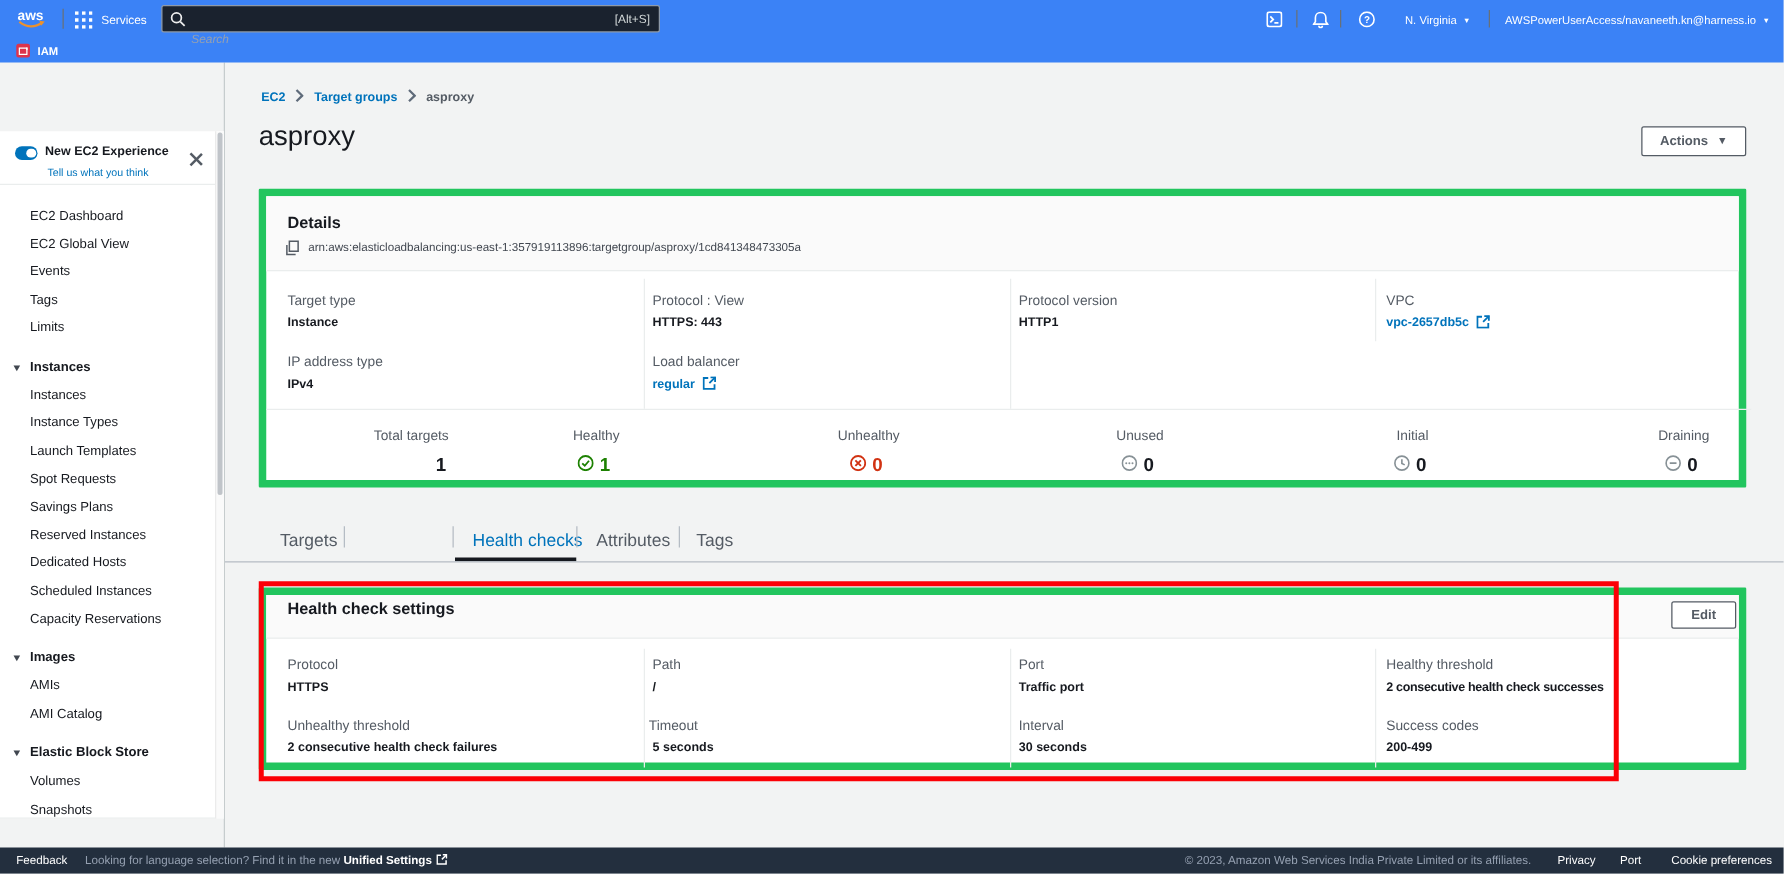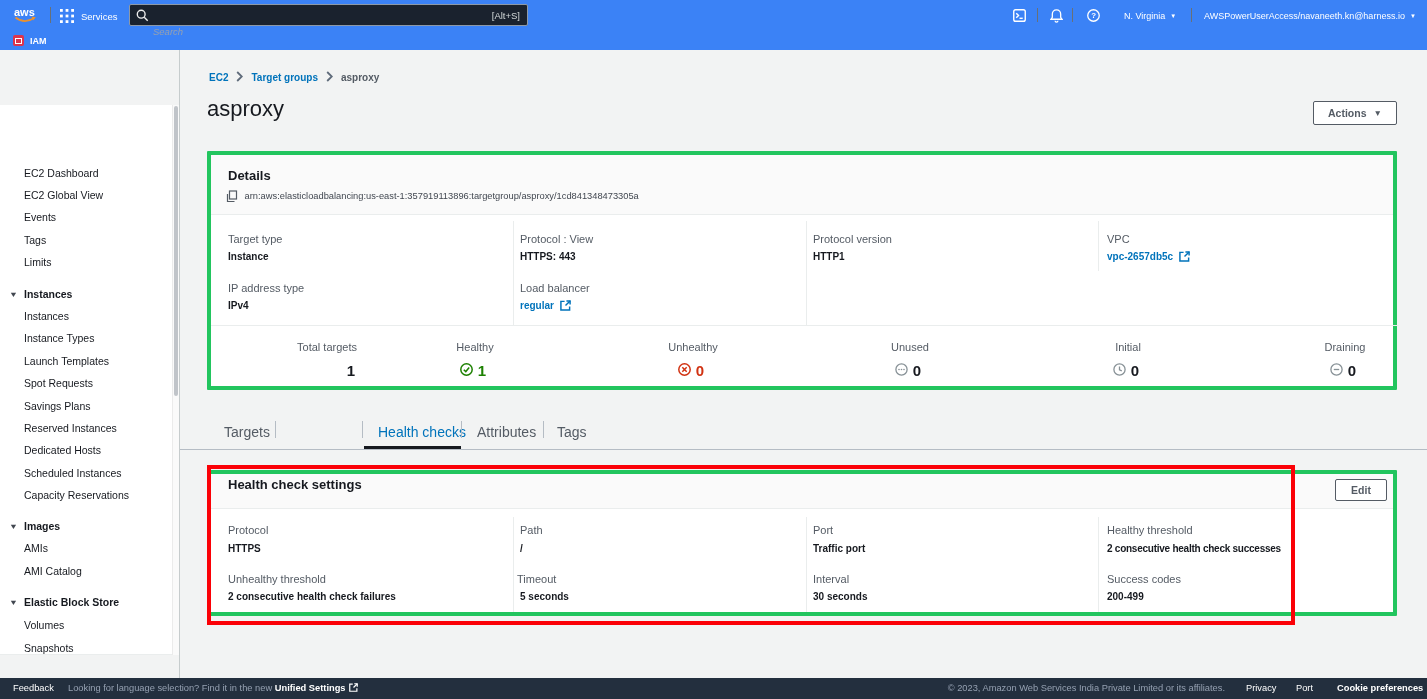--- a/index.html
+++ b/index.html
@@ -47,33 +47,33 @@
 #sb-thumb { position:absolute; left:174px; top:1px; width:4px; height:290px; background:#c0c4c9; border-radius:2px; }
 
 
 #footer { position:absolute; left:0; top:678px; width:1427px; height:21px; background:#232f3e; color:#fff; font-size:9.3px; z-index:10; }
 #footer .fb { position:absolute; left:13px; top:5px; color:#fff; }
 #footer .lang { position:absolute; left:68px; top:5px; color:#95a0b1; }
 #footer .lang b { color:#fff; font-weight:700; }
 #footer .cr { position:absolute; right:202px; top:5px; color:#95a0b1; }
 #footer .pv { position:absolute; left:1246px; top:5px; }
 #footer .tm { position:absolute; left:1296px; top:5px; }
-#footer .cp { position:absolute; left:1337px; top:5px;font-weight:bold; }
+#footer .cp { position:absolute; left:1337px; top:5px; }
 
 
 #crumbs { position:absolute; left:209px; top:70px; font-size:10px; font-weight:700; }
 #crumbs a { color:#0073bb; text-decoration:none; }
 #crumbs .sep { display:inline-block; margin:0 8px; position:relative; top:1px; }
 #crumbs .cur { color:#545b64; }
 #title { position:absolute; left:207px; top:96px; font-size:22px; font-weight:400; color:#16191f; }
 #actions { position:absolute; left:1313px; top:101px; width:84px; height:24px; background:#fff; border:1px solid #545b64; border-radius:2px; color:#545b64; font-size:10.5px; font-weight:700; text-align:center; line-height:22px; }
 #actions .dn { font-size:8.5px; margin-left:7px; position:relative; top:-1px; color:#545b64; }
 
 
-.card { position:absolute; background:#ffffff; border:4px solid #22c55e; border-radius:1px; }
+.card { position:absolute; background:#ffffff; border:6px solid #22c55e; border-radius:1px; }
 .lbl { font-size:11px; color:#545b64; white-space:nowrap; }
 .val { font-size:10px; font-weight:700; color:#16191f; white-space:nowrap; }
 .val a { color:#0073bb; text-decoration:none; }
 
 #details-card { left:207px; top:151px; width:1190px; height:239px; }
 #details-head { position:absolute; left:0; top:0; width:100%; height:60px; background:#fafafa; border-bottom:1px solid #eaeded; }
 #details-title { position:absolute; left:17px; top:13px; font-size:13px; font-weight:700; color:#16191f; }
 #arn-line { position:absolute; left:15px; top:35px; font-size:9.3px; color:#414750; }
 .vdiv { position:absolute; width:1px; background:#eaeded; }
 #sec-div { position:absolute; left:0px; top:170px; width:1188px; height:1px; background:#eaeded; }
@@ -151,20 +151,26 @@
     </svg>
   <div id="region">N. Virginia<span class="caret">▼</span></div>
   <div class="navdiv" style="left:1191px;"></div>
   <div id="account">AWSPowerUserAccess/navaneeth.kn@harness.io<span class="caret">▼</span></div>
   <div id="iam-ico"></div>
   <div id="iam-txt">IAM</div>
 </div>
 
 <div id="side-border"></div>
 <div id="sidepanel">
+  <div id="side-head">
+    <div id="toggle"></div>
+    <div id="nee">New EC2 Experience</div>
+    <div id="tell">Tell us what you think</div>
+    <div id="xclose"></div>
+  </div>
   <div class="sitem" style="top:62px;">EC2 Dashboard</div>
   <div class="sitem" style="top:84px;">EC2 Global View</div>
   <div class="sitem" style="top:106px;">Events</div>
   <div class="sitem" style="top:129px;">Tags</div>
   <div class="sitem" style="top:151px;">Limits</div>
   <div class="shead" style="top:183px;">Instances</div>
   <div class="sitem" style="top:205px;">Instances</div>
   <div class="sitem" style="top:227px;">Instance Types</div>
   <div class="sitem" style="top:250px;">Launch Templates</div>
   <div class="sitem" style="top:272px;">Spot Requests</div>

